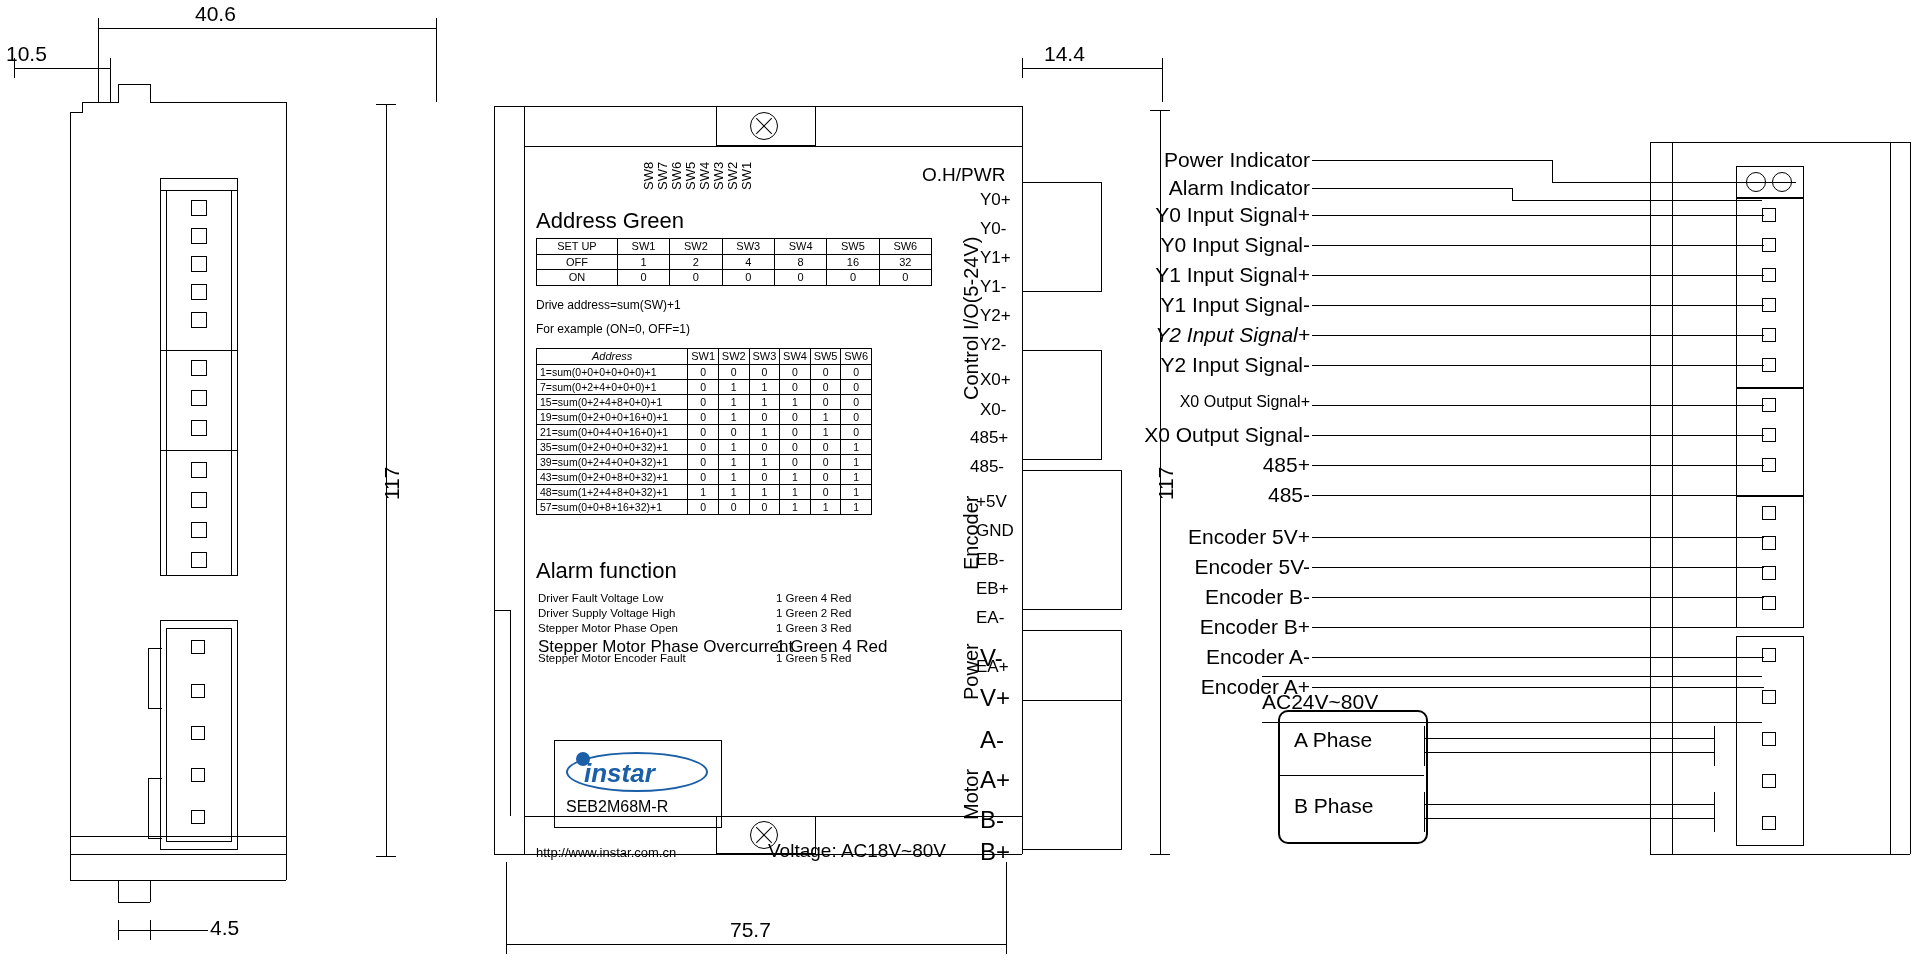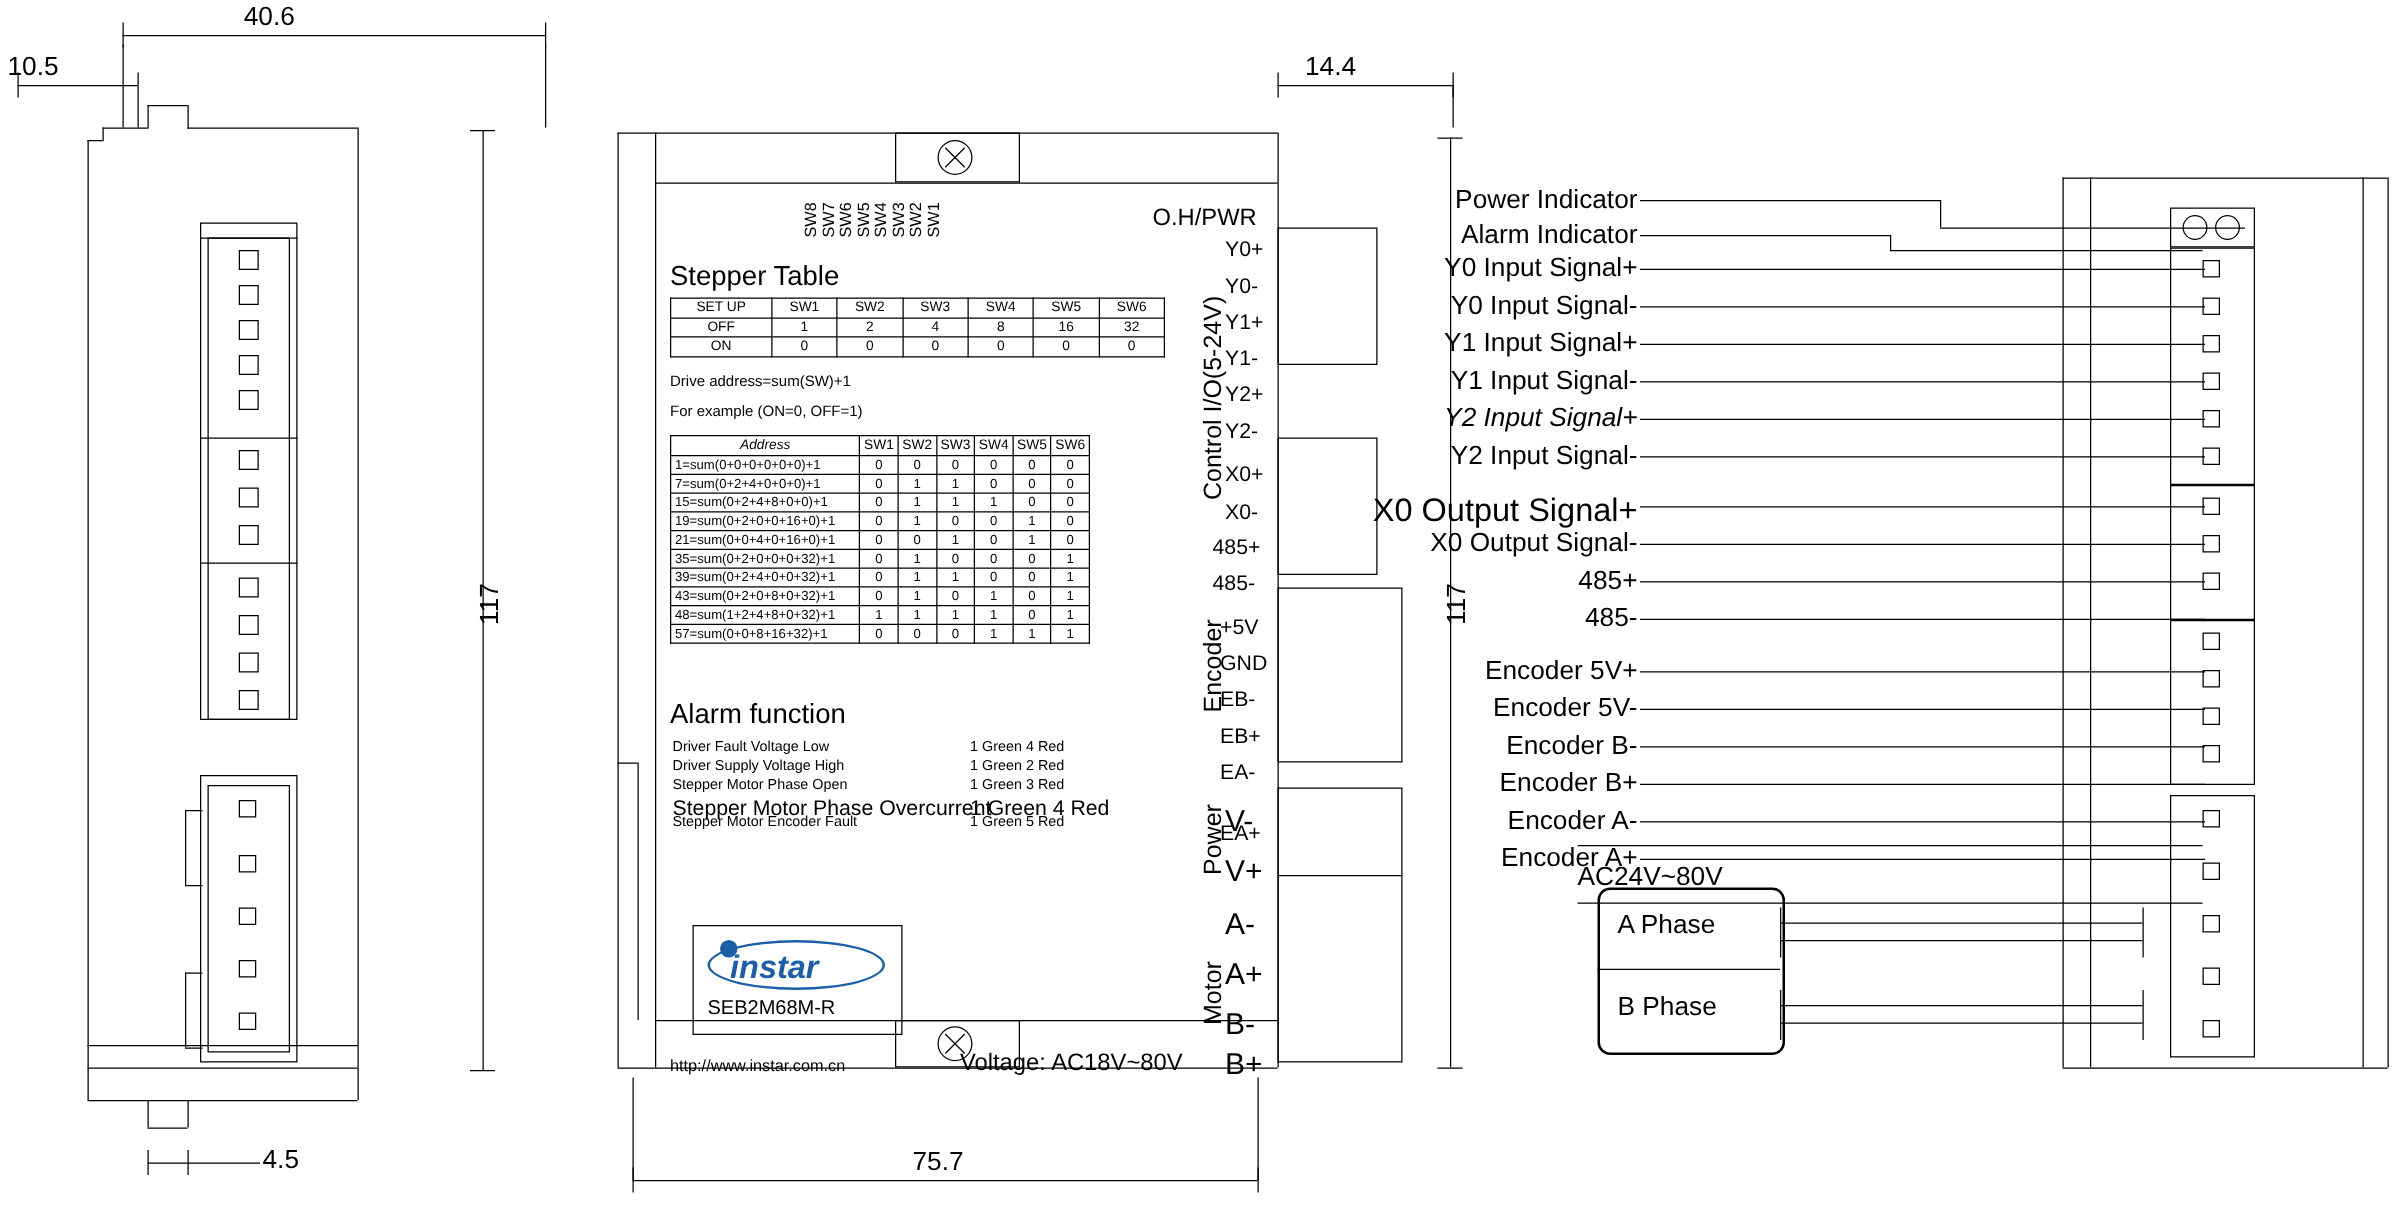--- a/index.html
+++ b/index.html
@@ -125,21 +125,21 @@
   <div class="txt rot90" style="left:656px;top:190px;font-size:13px;">SW7</div>
   <div class="txt rot90" style="left:670px;top:190px;font-size:13px;">SW6</div>
   <div class="txt rot90" style="left:684px;top:190px;font-size:13px;">SW5</div>
   <div class="txt rot90" style="left:698px;top:190px;font-size:13px;">SW4</div>
   <div class="txt rot90" style="left:712px;top:190px;font-size:13px;">SW3</div>
   <div class="txt rot90" style="left:726px;top:190px;font-size:13px;">SW2</div>
   <div class="txt rot90" style="left:740px;top:190px;font-size:13px;">SW1</div>
 
   <div class="lbl" style="left:922px;top:164px;font-size:19px;">O.H/PWR</div>
 
-  <div class="title" style="left:536px;top:208px;">Stepper Table</div>
+  <div class="title" style="left:536px;top:208px;">Address Green</div>
 
   <table class="tbl" id="setup-table" style="left:536px;top:238px;width:396px;">
       <tbody>
         <tr>
           <th>SET UP</th>
           <th>SW1</th>
           <th>SW2</th>
           <th>SW3</th>
           <th>SW4</th>
           <th>SW5</th>
@@ -404,21 +404,21 @@
   <div class="ln h1" style="left:1312px;top:687px;width:452px;"></div>
 
   <div class="lbl" style="left:1310px;top:148px;text-align:right;transform:translateX(-100%);font-size:21px;">Power Indicator</div>
   <div class="lbl" style="left:1310px;top:176px;text-align:right;transform:translateX(-100%);font-size:21px;">Alarm Indicator</div>
   <div class="lbl" style="left:1310px;top:203px;text-align:right;transform:translateX(-100%);font-size:21px;">Y0 Input Signal+</div>
   <div class="lbl" style="left:1310px;top:233px;text-align:right;transform:translateX(-100%);font-size:21px;">Y0 Input Signal-</div>
   <div class="lbl" style="left:1310px;top:263px;text-align:right;transform:translateX(-100%);font-size:21px;">Y1 Input Signal+</div>
   <div class="lbl" style="left:1310px;top:293px;text-align:right;transform:translateX(-100%);font-size:21px;">Y1 Input Signal-</div>
   <div class="lbl" style="left:1310px;top:323px;text-align:right;transform:translateX(-100%);font-size:21px;font-style:italic;">Y2 Input Signal+</div>
   <div class="lbl" style="left:1310px;top:353px;text-align:right;transform:translateX(-100%);font-size:21px;">Y2 Input Signal-</div>
-  <div class="lbl" style="left:1310px;top:393px;text-align:right;transform:translateX(-100%);font-size:26px;">X0 Output Signal+</div>
+  <div class="lbl" style="left:1310px;top:393px;text-align:right;transform:translateX(-100%);font-size:16px;">X0 Output Signal+</div>
   <div class="lbl" style="left:1310px;top:423px;text-align:right;transform:translateX(-100%);font-size:21px;">X0 Output Signal-</div>
   <div class="lbl" style="left:1310px;top:453px;text-align:right;transform:translateX(-100%);font-size:21px;">485+</div>
   <div class="lbl" style="left:1310px;top:483px;text-align:right;transform:translateX(-100%);font-size:21px;">485-</div>
   <div class="lbl" style="left:1310px;top:525px;text-align:right;transform:translateX(-100%);font-size:21px;">Encoder 5V+</div>
   <div class="lbl" style="left:1310px;top:555px;text-align:right;transform:translateX(-100%);font-size:21px;">Encoder 5V-</div>
   <div class="lbl" style="left:1310px;top:585px;transform:translateX(-100%);font-size:21px;">Encoder B-</div>
   <div class="lbl" style="left:1310px;top:615px;text-align:right;transform:translateX(-100%);font-size:21px;">Encoder B+</div>
   <div class="lbl" style="left:1310px;top:645px;text-align:left;transform:translateX(-100%);font-size:21px;">Encoder A-</div>
   <div class="lbl" style="left:1310px;top:675px;text-align:right;transform:translateX(-100%);font-size:21px;">Encoder A+</div>
 

